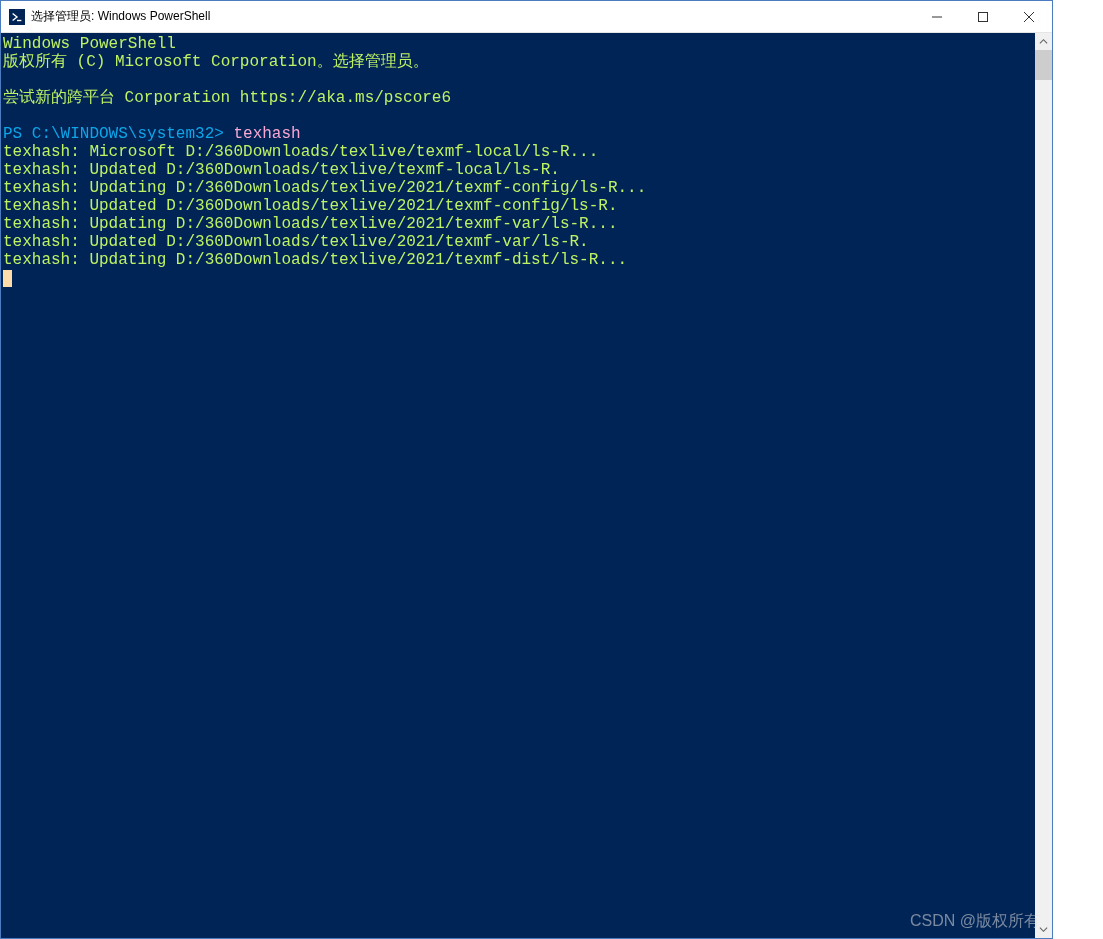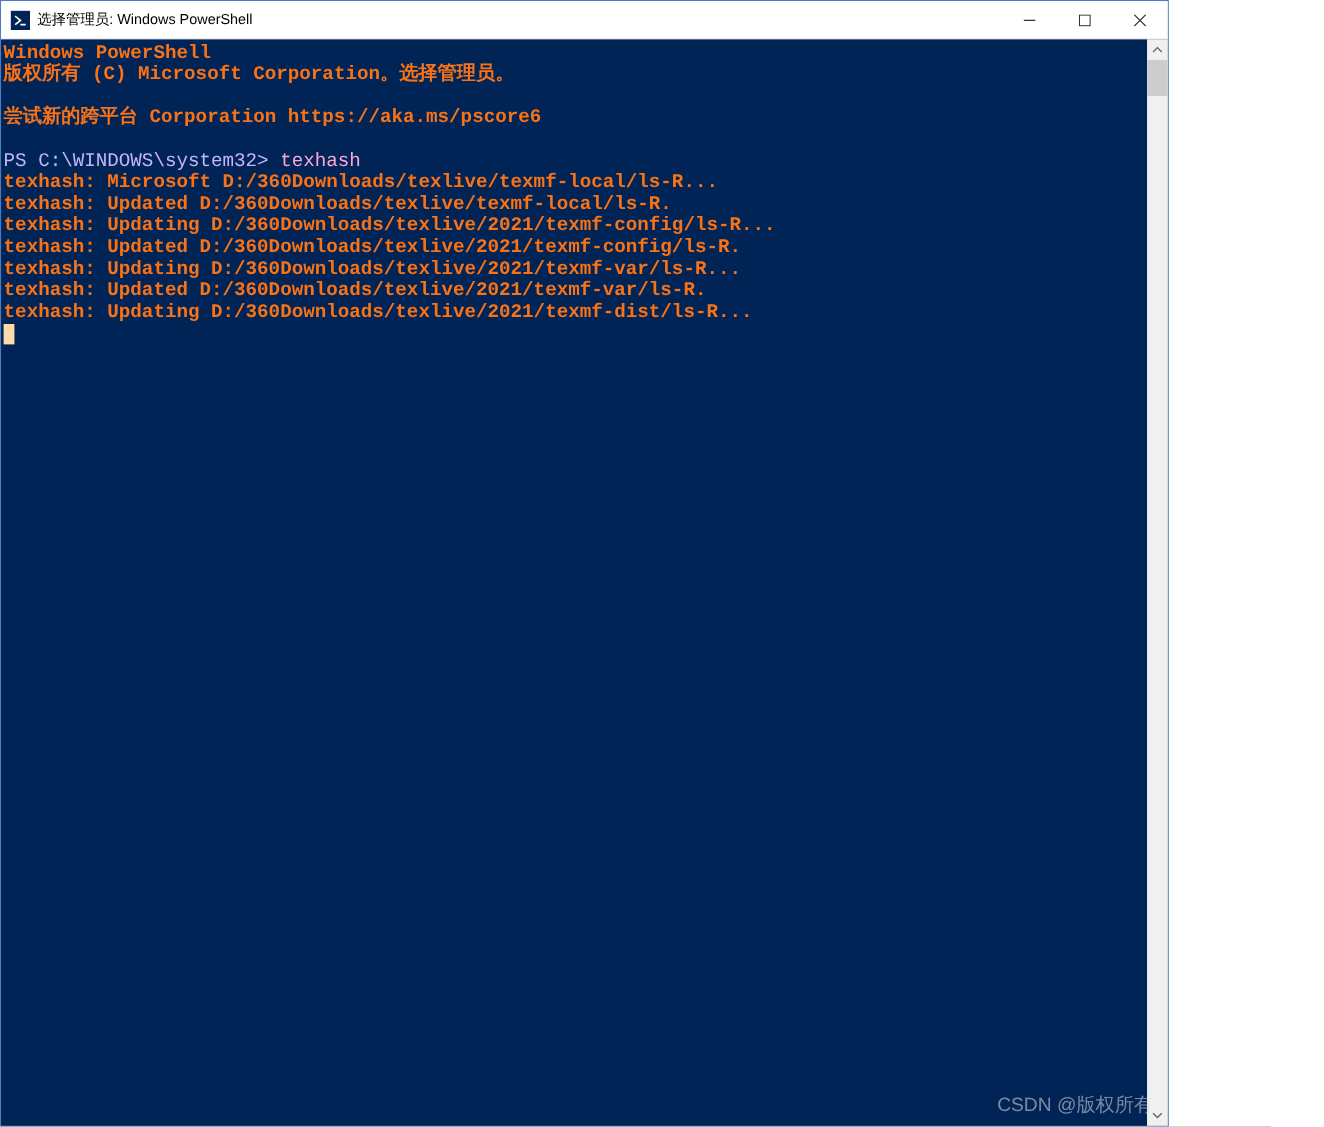--- a/index.html
+++ b/index.html
@@ -9,21 +9,21 @@
     }
     body {
       font-family: "Segoe UI", Tahoma, sans-serif;
       background: #ffffff;
       width: 1103px;
       height: 939px;
       overflow: hidden;
       position: relative;
     }
     .window {
-      width: 974px;
+      width: 1053px;
       height: 939px;
       border: 1px solid #4a7cbf;
       display: flex;
       flex-direction: column;
       background: #ffffff;
     }
     .titlebar {
       height: 32px;
       background: #ffffff;
       display: flex;
@@ -78,22 +78,22 @@
       background: #012456;
       color: #cccccc;
       font-family: "NSimSun","SimSun","Consolas","Courier New",monospace;
       font-size: 16px;
       line-height: 18px;
       padding: 2px 0 0 2px;
       white-space: pre;
       overflow: hidden;
       letter-spacing: 0;
     }
-    .ps-line { color: #f97316; font-weight: bold; }
-    .ps-prompt { color: #c4b5fd; }
+    .ps-line { color: #bef264; }
+    .ps-prompt { color: #0ea5e9; }
     .ps-command { color: #f9a8d4; }
     .cursor-block {
       display: inline-block;
       width: 9px;
       height: 17px;
       background: #fedba9;
       vertical-align: bottom;
     }
     .scrollbar {
       width: 17px;

